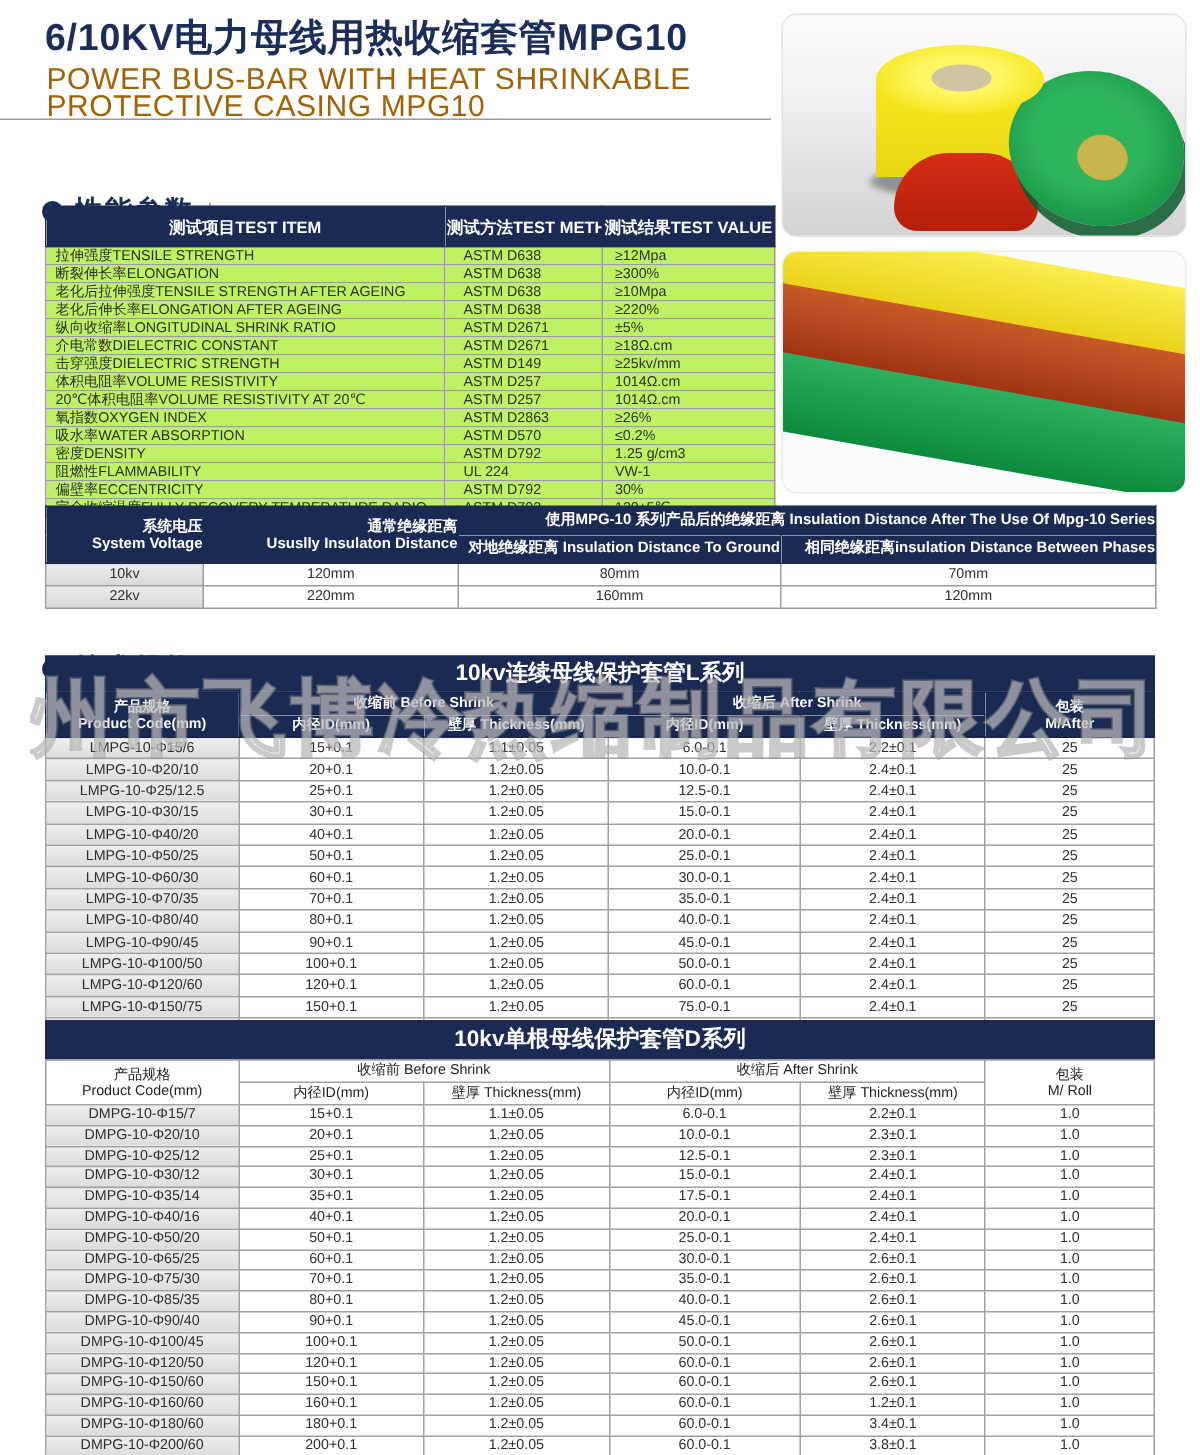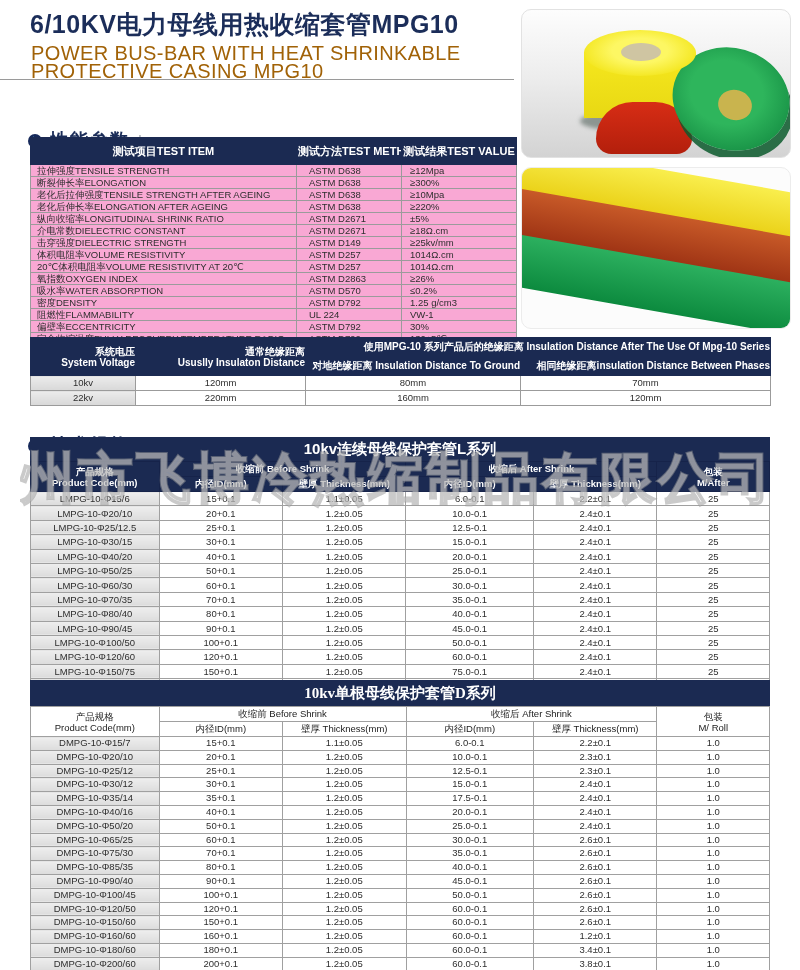--- a/index.html
+++ b/index.html
@@ -58,21 +58,21 @@
   td,th{overflow:hidden;white-space:nowrap;}
 
   
   .perf-table{position:absolute;left:30px;top:137px;width:486px;}
   .perf-table th{
     background:#1b2a52;color:#fff;font-size:11px;font-weight:bold;
     height:24px;border:1px solid #1b2a52;text-align:center;
   }
   .perf-table td{
     font-size:9.5px;color:#2e2e2e;height:11px;line-height:11px;
-    border:1px solid #9b9b9b;padding:0 0 0 6px;text-align:left;background:#f9a8d4;
+    border:1px solid #9b9b9b;padding:0 0 0 6px;text-align:left;background:#bef264;
   }
   .perf-table td:nth-child(2){padding-left:12px;}
   .perf-table td:nth-child(3){padding-left:8px;}
 
   
   .volt-table{position:absolute;left:30px;top:337px;width:740px;}
   .volt-table th{
     background:#1b2a52;color:#fff;font-size:10px;font-weight:bold;
     border:1px solid #1b2a52;text-align:right;line-height:12px;height:16px;padding:1px 0;
   }
@@ -83,21 +83,21 @@
   .volt-table td:first-child{background:linear-gradient(180deg,#ececec,#d8d8d8);}
 
   
   .spec-wrap{position:absolute;left:30px;width:740px;}
   .l-wrap{top:437px;}
   .d-wrap{top:680px;}
   .spec-title{
     background:#1b2a52;color:#fff;text-align:center;font-size:15px;font-weight:bold;
     height:22px;line-height:22px;border:1px solid #1b2a52;
   }
-  .d-wrap .spec-title{height:24px;line-height:24px;font-family:Liberation Serif, serif;}
+  .d-wrap .spec-title{height:24px;line-height:24px;}
   .spec-table{width:740px;}
   .spec-table td{
     font-size:9.5px;color:#2e2e2e;text-align:center;
     border:1px solid #a0a0a0;background:#fff;height:11px;line-height:11px;
   }
   .l-table td{height:11.4px;}
   .d-table td{height:10.8px;line-height:10.8px;}
   .spec-table td:first-child{background:linear-gradient(180deg,#eeeeee,#dcdcdc);}
   
   .l-table th{

